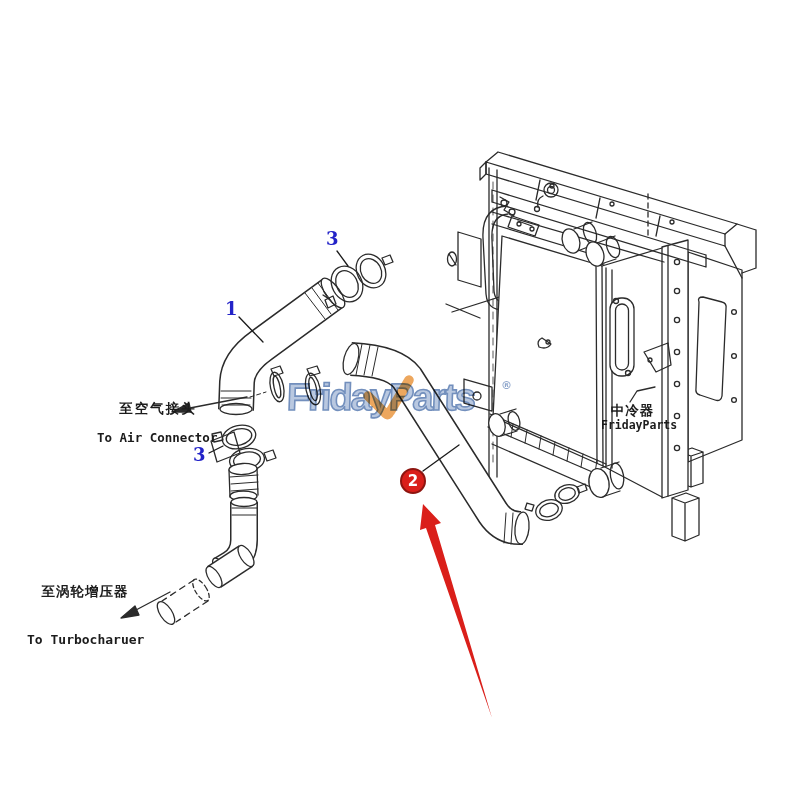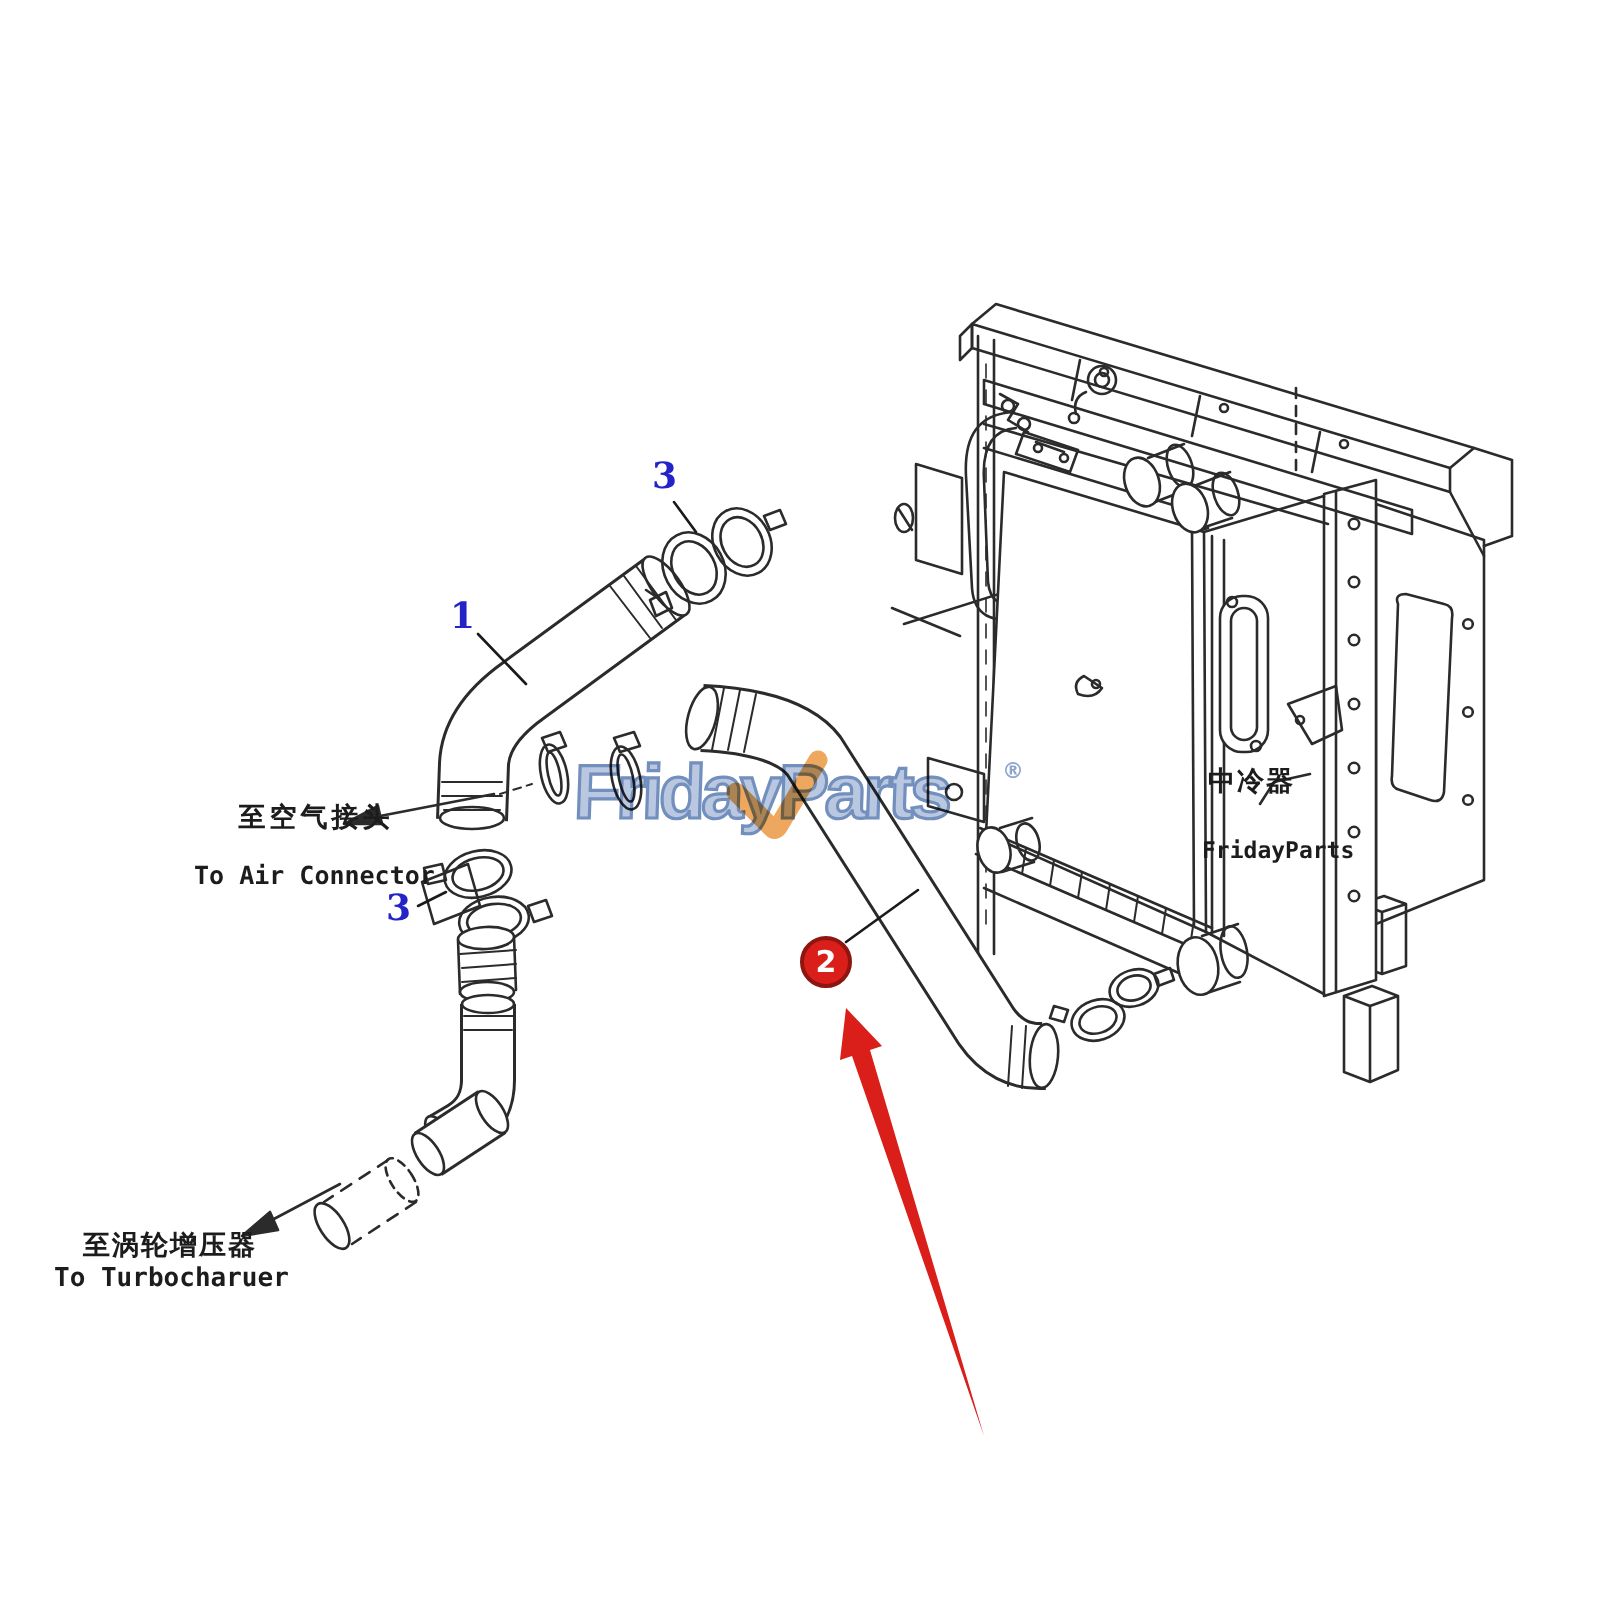--- a/index.html
+++ b/index.html
@@ -230,24 +230,24 @@
   <span>FridayParts</span>
 </div>
 <span class="reg">®</span>
 <svg class="check" width="70" height="60">
   <path d="M16 28 L34 46 Q36 48 38 44 L57 12" stroke="#eda75e" stroke-width="9.5" fill="none" stroke-linecap="round" stroke-linejoin="round"></path>
 </svg>
 
 <div class="zh" style="left:98px;top:389px;width:120px;margin-top:11px;">至空气接头</div>
 <div class="en" style="left:97px;top:430px;">To Air Connector</div>
 
-<div class="zh" style="left:33px;top:614px;width:104px;letter-spacing:1px;">至涡轮增压器</div>
+<div class="zh" style="left:33px;top:583px;width:104px;letter-spacing:1px;">至涡轮增压器</div>
 <div class="en" style="left:27px;top:632px;font-size:13px;text-align:right;">To Turbocharuer</div>
 
-<div class="zh" style="left:604px;top:382px;width:36px;letter-spacing:1px;">中冷器</div>
+<div class="zh" style="left:604px;top:402px;width:57px;letter-spacing:1px;">中冷器</div>
 <div class="en" style="left:601px;top:418px;font-size:11.5px;">FridayParts</div>
 
 <div class="callout" style="left:225px;top:298px;">1</div>
 <div class="callout" style="left:326px;top:228px;">3</div>
 <div class="callout" style="left:193px;top:444px;">3</div>
 <div class="badge">
   <span>2</span>
 </div>
 
 </div>

